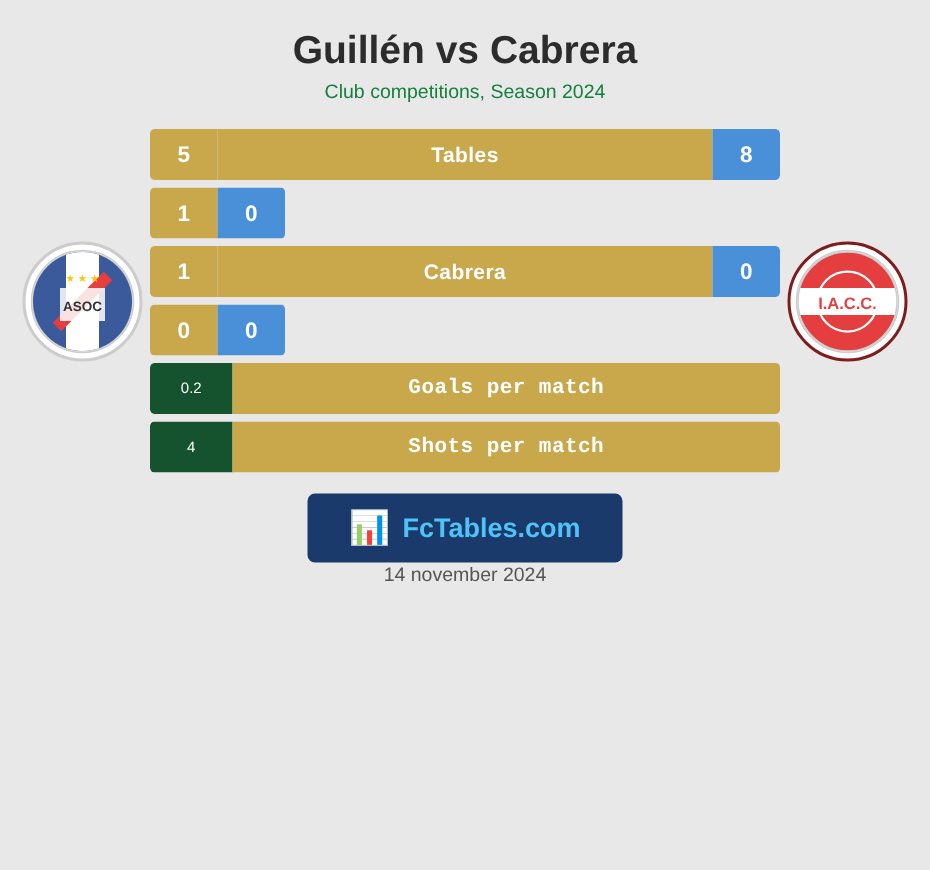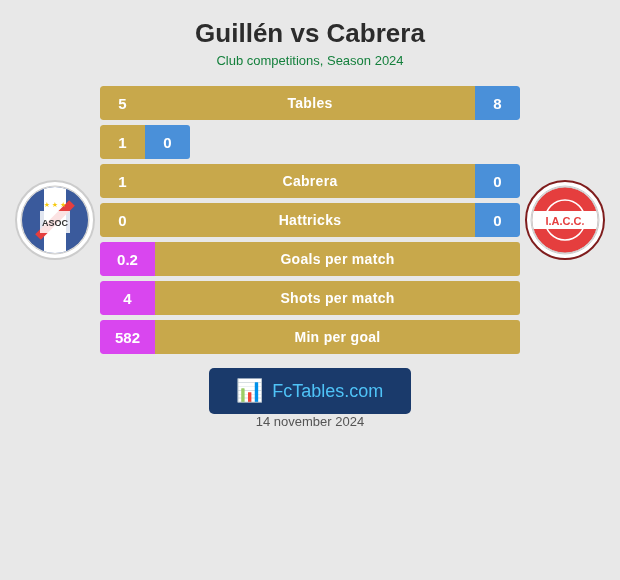--- a/index.html
+++ b/index.html
@@ -136,65 +136,66 @@
     .stat-row-single {
       display: flex;
       flex-direction: row;
       align-items: center;
       height: 34px;
       border-radius: 3px;
       overflow: hidden;
     }
 
     .stat-single-left-val {
-      background: #d946ef;
-      color: #fff;
-      font-weight: bold;
-      font-size: 15px;
+      background: #14532d;
+      color: #fff;
+      font-weight: normal;
+      font-size: 10px;
       width: 55px;
       min-width: 55px;
       height: 100%;
       display: flex;
       align-items: center;
       justify-content: center;
       border-radius: 3px 0 0 3px;
     }
 
     .stat-single-label {
       background: #c8a84b;
       color: #fff;
       font-weight: bold;
       font-size: 14px;
       flex: 1;
       height: 100%;
       display: flex;
       align-items: center;
       justify-content: center;
       letter-spacing: 0.3px;
+      font-family: Liberation Mono, monospace;
     }
 
     .fctables-banner {
       margin-top: 14px;
       background: #1a3a6b;
       border-radius: 5px;
       padding: 10px 28px;
       display: flex;
       align-items: center;
       gap: 8px;
     }
 
     .fctables-icon {
       color: #fff;
       font-size: 22px;
     }
 
     .fctables-text {
       color: #fff;
       font-size: 18px;
-      font-weight: normal;
+      font-weight: bold;
     }
 
     .fctables-text span {
       color: #4fc3f7;
     }
 
     .date-footer {
       font-size: 13px;
       color: #555;
     }
@@ -253,38 +254,33 @@
       </div>
 
       <div class="stat-row">
         <div class="stat-left-val">1</div>
         <div class="stat-label">Cabrera</div>
         <div class="stat-right-val">0</div>
       </div>
 
       <div class="stat-row">
         <div class="stat-left-val">0</div>
-        <div class="stat-label">Hattricks</div>
         <div class="stat-right-val">0</div>
       </div>
 
       <div class="stat-row-single">
         <div class="stat-single-left-val">0.2</div>
         <div class="stat-single-label">Goals per match</div>
       </div>
 
       <div class="stat-row-single">
         <div class="stat-single-left-val">4</div>
         <div class="stat-single-label">Shots per match</div>
       </div>
 
-      <div class="stat-row-single">
-        <div class="stat-single-left-val">582</div>
-        <div class="stat-single-label">Min per goal</div>
-      </div>
     </div>
 
     <div class="logo-right">
       <div class="logo-circle">
         <svg width="70" height="70" viewBox="0 0 70 70" xmlns="http://www.w3.org/2000/svg">
           <circle cx="35" cy="35" r="34" fill="#fff" stroke="#ccc" stroke-width="1"></circle>
           <clipPath id="circ2">
             <circle cx="35" cy="35" r="33"></circle>
           </clipPath>
 

